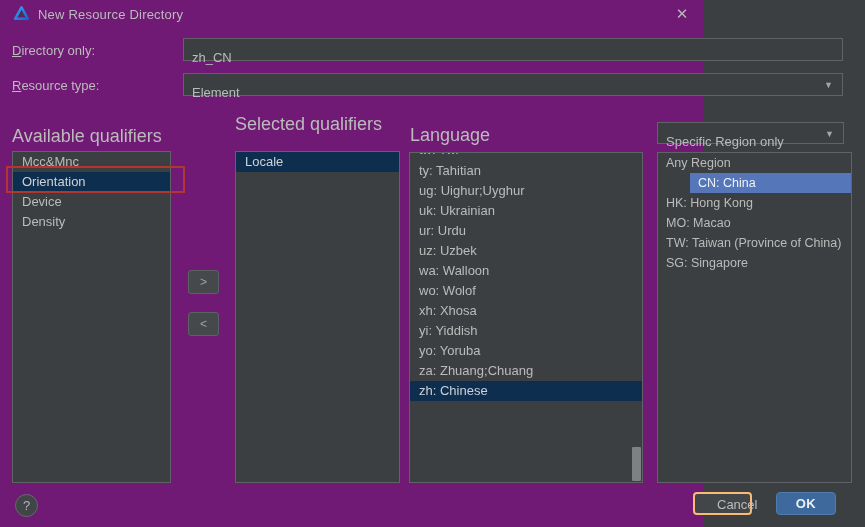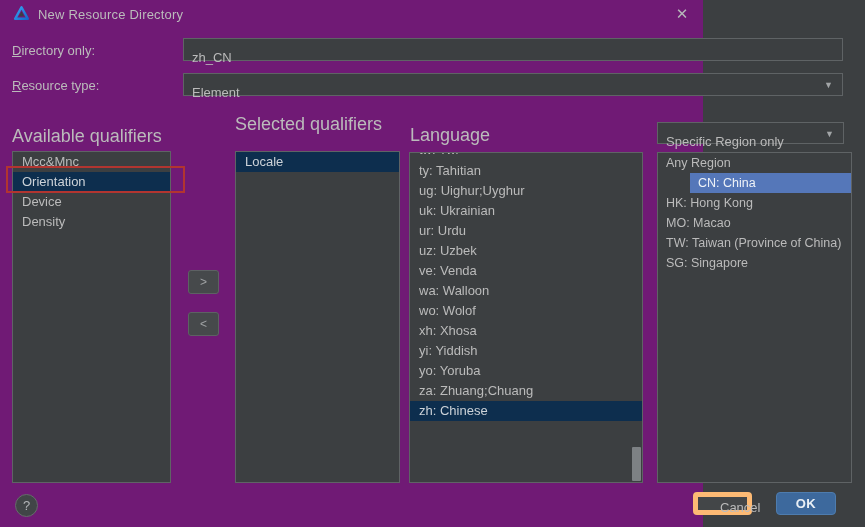--- a/index.html
+++ b/index.html
@@ -55,21 +55,21 @@
   
   .scroll-thumb { position: absolute; right: 1px; top: 294px; width: 9px; height: 34px;
     background: #7d8184; border-radius: 1px; }
 
   
   .help-btn { position: absolute; left: 15px; top: 494px; width: 23px; height: 23px;
     border: 1px solid #676a6c; border-radius: 50%; background: #414547;
     color: #b2b5b7; font-size: 13px; line-height: 21px; text-align: center; cursor: pointer; }
   .btn { position: absolute; top: 492px; height: 23px; border-radius: 4px;
     font-size: 13px; line-height: 21px; text-align: center; cursor: pointer; }
-  .btn-cancel { left: 693px; width: 59px; background: #434648; border: 5px solid #fdba74; color: #bbbbbb; padding-left: 22px; }
+  .btn-cancel { left: 693px; width: 59px; background: #434648; border: 2px solid #fdba74; color: #bbbbbb; padding-left: 22px; }
   .btn-ok { left: 776px; width: 60px; background: #3d699d; border: 1px solid #4e7cae;
     color: #e9eff5; font-weight: 700; letter-spacing: .5px; }
 </style>
 </head>
 <body>
 
 <div class="dialog">
 
   <div class="titlebar">
     <svg class="app-icon" viewBox="0 0 24 24">
@@ -123,21 +123,20 @@
   <div class="panel" style="left:409px; top:152px; width:234px; height:331px">
     <div class="partial-row">
       <span>tw: Twi</span>
     </div>
     <div>
         <div class="list-row">ty: Tahitian</div>
         <div class="list-row">ug: Uighur;Uyghur</div>
         <div class="list-row">uk: Ukrainian</div>
         <div class="list-row">ur: Urdu</div>
         <div class="list-row">uz: Uzbek</div>
-        <div class="list-row">ve: Venda</div>
         <div class="list-row">wa: Walloon</div>
         <div class="list-row">wo: Wolof</div>
         <div class="list-row">xh: Xhosa</div>
         <div class="list-row">yi: Yiddish</div>
         <div class="list-row">yo: Yoruba</div>
         <div class="list-row">za: Zhuang;Chuang</div>
         <div class="list-row selected-unfocused">zh: Chinese</div>
       </div>
     <div class="scroll-thumb"></div>
   </div>

